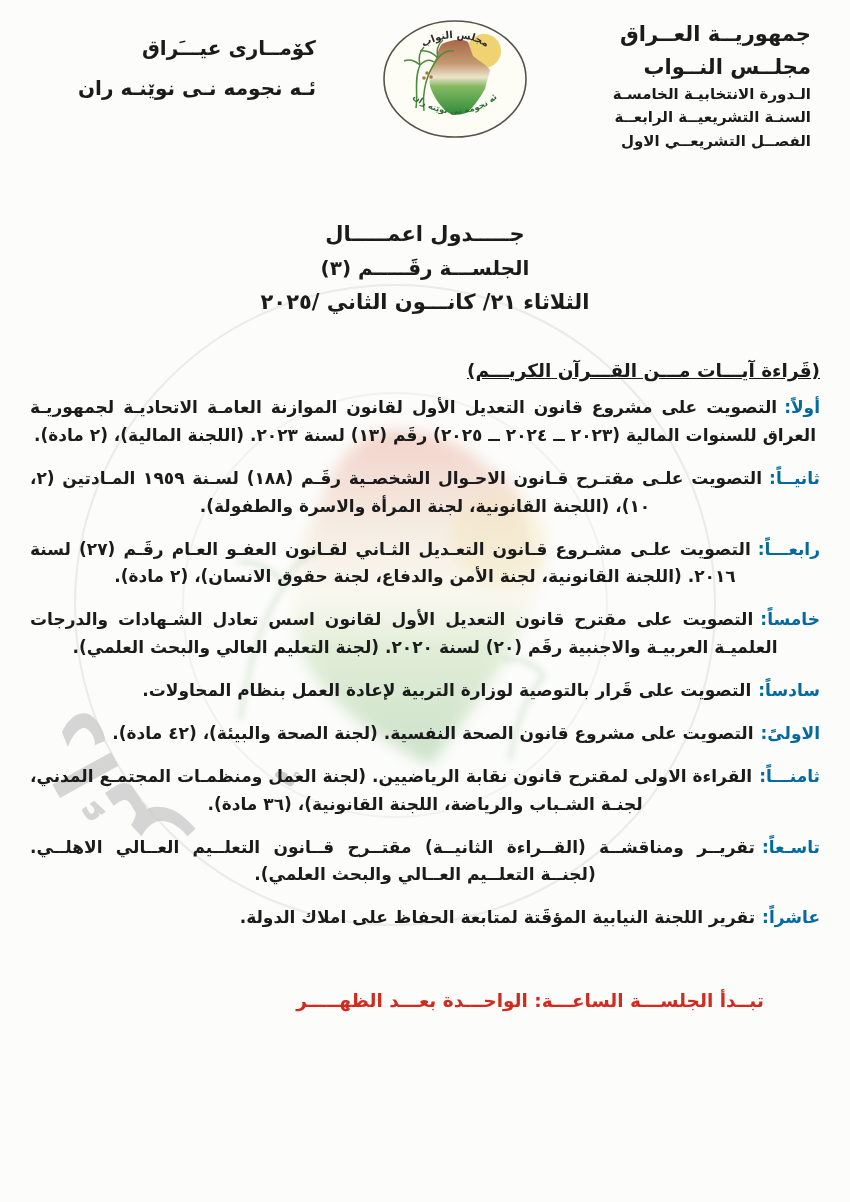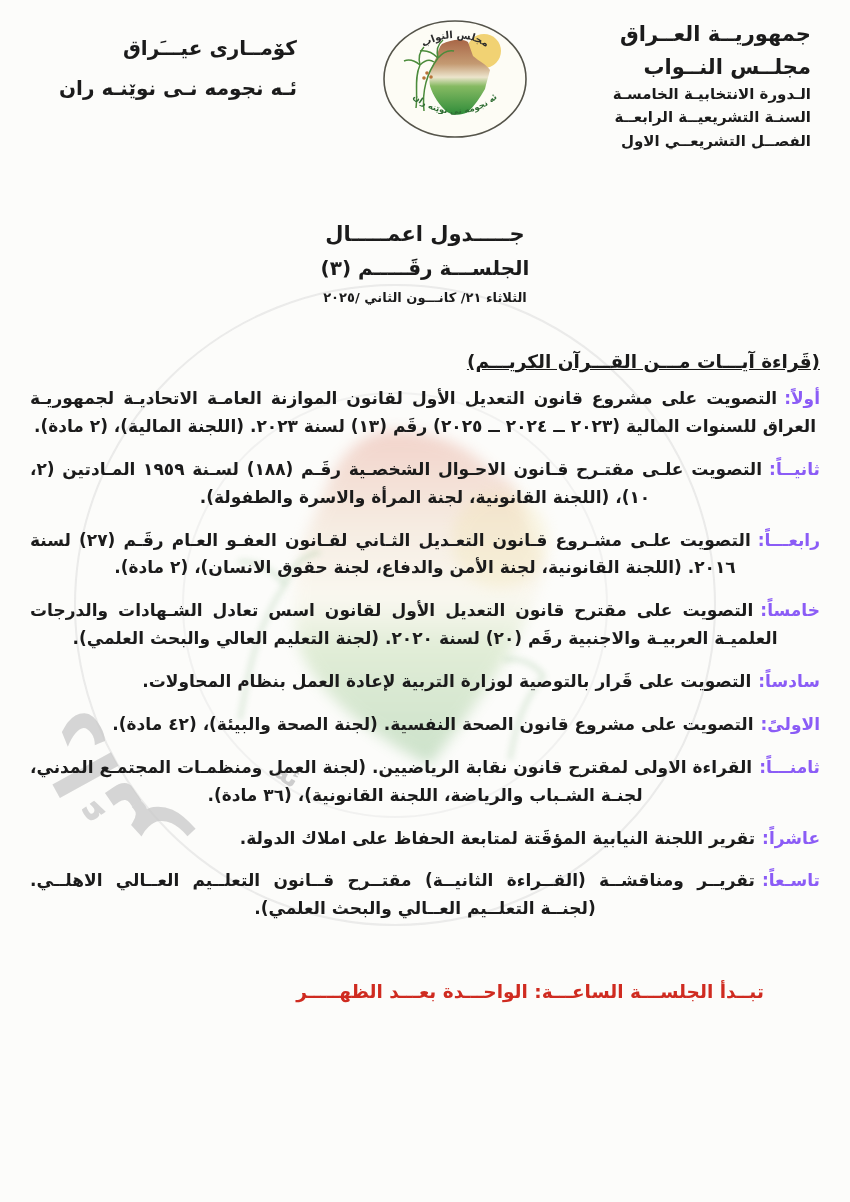--- a/index.html
+++ b/index.html
@@ -14,40 +14,40 @@
     color:#1b1b1b;
   }
   
   .wm{position:absolute;inset:0;z-index:0;pointer-events:none;}
   
   .content{position:relative;z-index:1;padding:16px 30px 0 30px;}
   header{position:relative;height:186px;}
   .hdr-ar{position:absolute;top:2px;right:9px;text-align:right;font-weight:bold;}
   .hdr-ar .big{font-size:21px;line-height:1.55;}
   .hdr-ar .small{font-size:15px;line-height:1.55;}
-  .hdr-ku{position:absolute;top:12px;left:2px;width:265px;text-align:right;font-weight:bold;}
+  .hdr-ku{position:absolute;top:12px;left:21px;width:265px;text-align:right;font-weight:bold;}
   .hdr-ku .big{font-size:20px;line-height:2.0;}
   .logo{position:absolute;top:2px;left:350px;width:150px;height:122px;}
   .logo svg{width:150px;height:122px;display:block;}
   
   .title{text-align:center;margin-top:20px;font-weight:bold;}
   .title .t1{font-size:21px;}
   .title .t2{font-size:20px;margin-top:10px;}
-  .title .t3{font-size:13px;margin-top:10px;}
+  .title .t3{font-size:21px;margin-top:10px;}
   
   .quran{margin-top:46px;text-align:right;font-size:18.5px;font-weight:bold;text-decoration:underline;}
   
   .items{margin-top:13px;}
   .item{
     font-size:17px;font-weight:bold;line-height:1.64;
     text-align:justify;text-align-last:center;
     margin-bottom:15px;
   }
   .item.single{text-align:right;text-align-last:right;}
-  .item .lbl{color:#8b5cf6;margin-left:7px;}
+  .item .lbl{color:#0369a1;margin-left:7px;}
   
   .start-time{
     margin-top:58px;text-align:center;position:relative;left:105px;
     color:#cf2b20;font-size:18.5px;font-weight:bold;
   }
 </style>
 </head>
 <body>
 
 <div class="page">
@@ -174,24 +174,24 @@
       </div>
       <div class="item single">
         <span class="lbl">سادساً:</span><span>التصويت على قَرار بالتوصية لوزارة التربية لإعادة العمل بنظام المحاولات.</span>
       </div>
       <div class="item single">
         <span class="lbl">الاولىً:</span><span>التصويت على مشروع قانون الصحة النفسية. (لجنة الصحة والبيئة)، (٤٢ مادة).</span>
       </div>
       <div class="item">
         <span class="lbl">ثامنـــاً:</span><span>القراءة الاولى لمقترح قانون نقابة الرياضيين. (لجنة العمل ومنظمـات المجتمـع المدني، لجنـة الشـباب والرياضة، اللجنة القانونية)، (٣٦ مادة).</span>
       </div>
+      <div class="item">
+        <span class="lbl">تاسـعاً:</span><span>تقريــر ومناقشــة (القــراءة الثانيــة) مقتــرح قــانون التعلــيم العــالي الاهلــي. (لجنــة التعلــيم العــالي والبحث العلمي).</span>
+      </div>
       <div class="item single">
         <span class="lbl">عاشراً:</span><span>تقرير اللجنة النيابية المؤقَتة لمتابعة الحفاظ على املاك الدولة.</span>
-      </div>
-      <div class="item">
-        <span class="lbl">تاسـعاً:</span><span>تقريــر ومناقشــة (القــراءة الثانيــة) مقتــرح قــانون التعلــيم العــالي الاهلــي. (لجنــة التعلــيم العــالي والبحث العلمي).</span>
       </div>
     </main>
 
     <footer class="start-time">تبــدأ الجلســـة الساعـــة: الواحـــدة بعـــد الظهـــــر</footer>
 
   </div>
 </div>
 
 </body></html>

